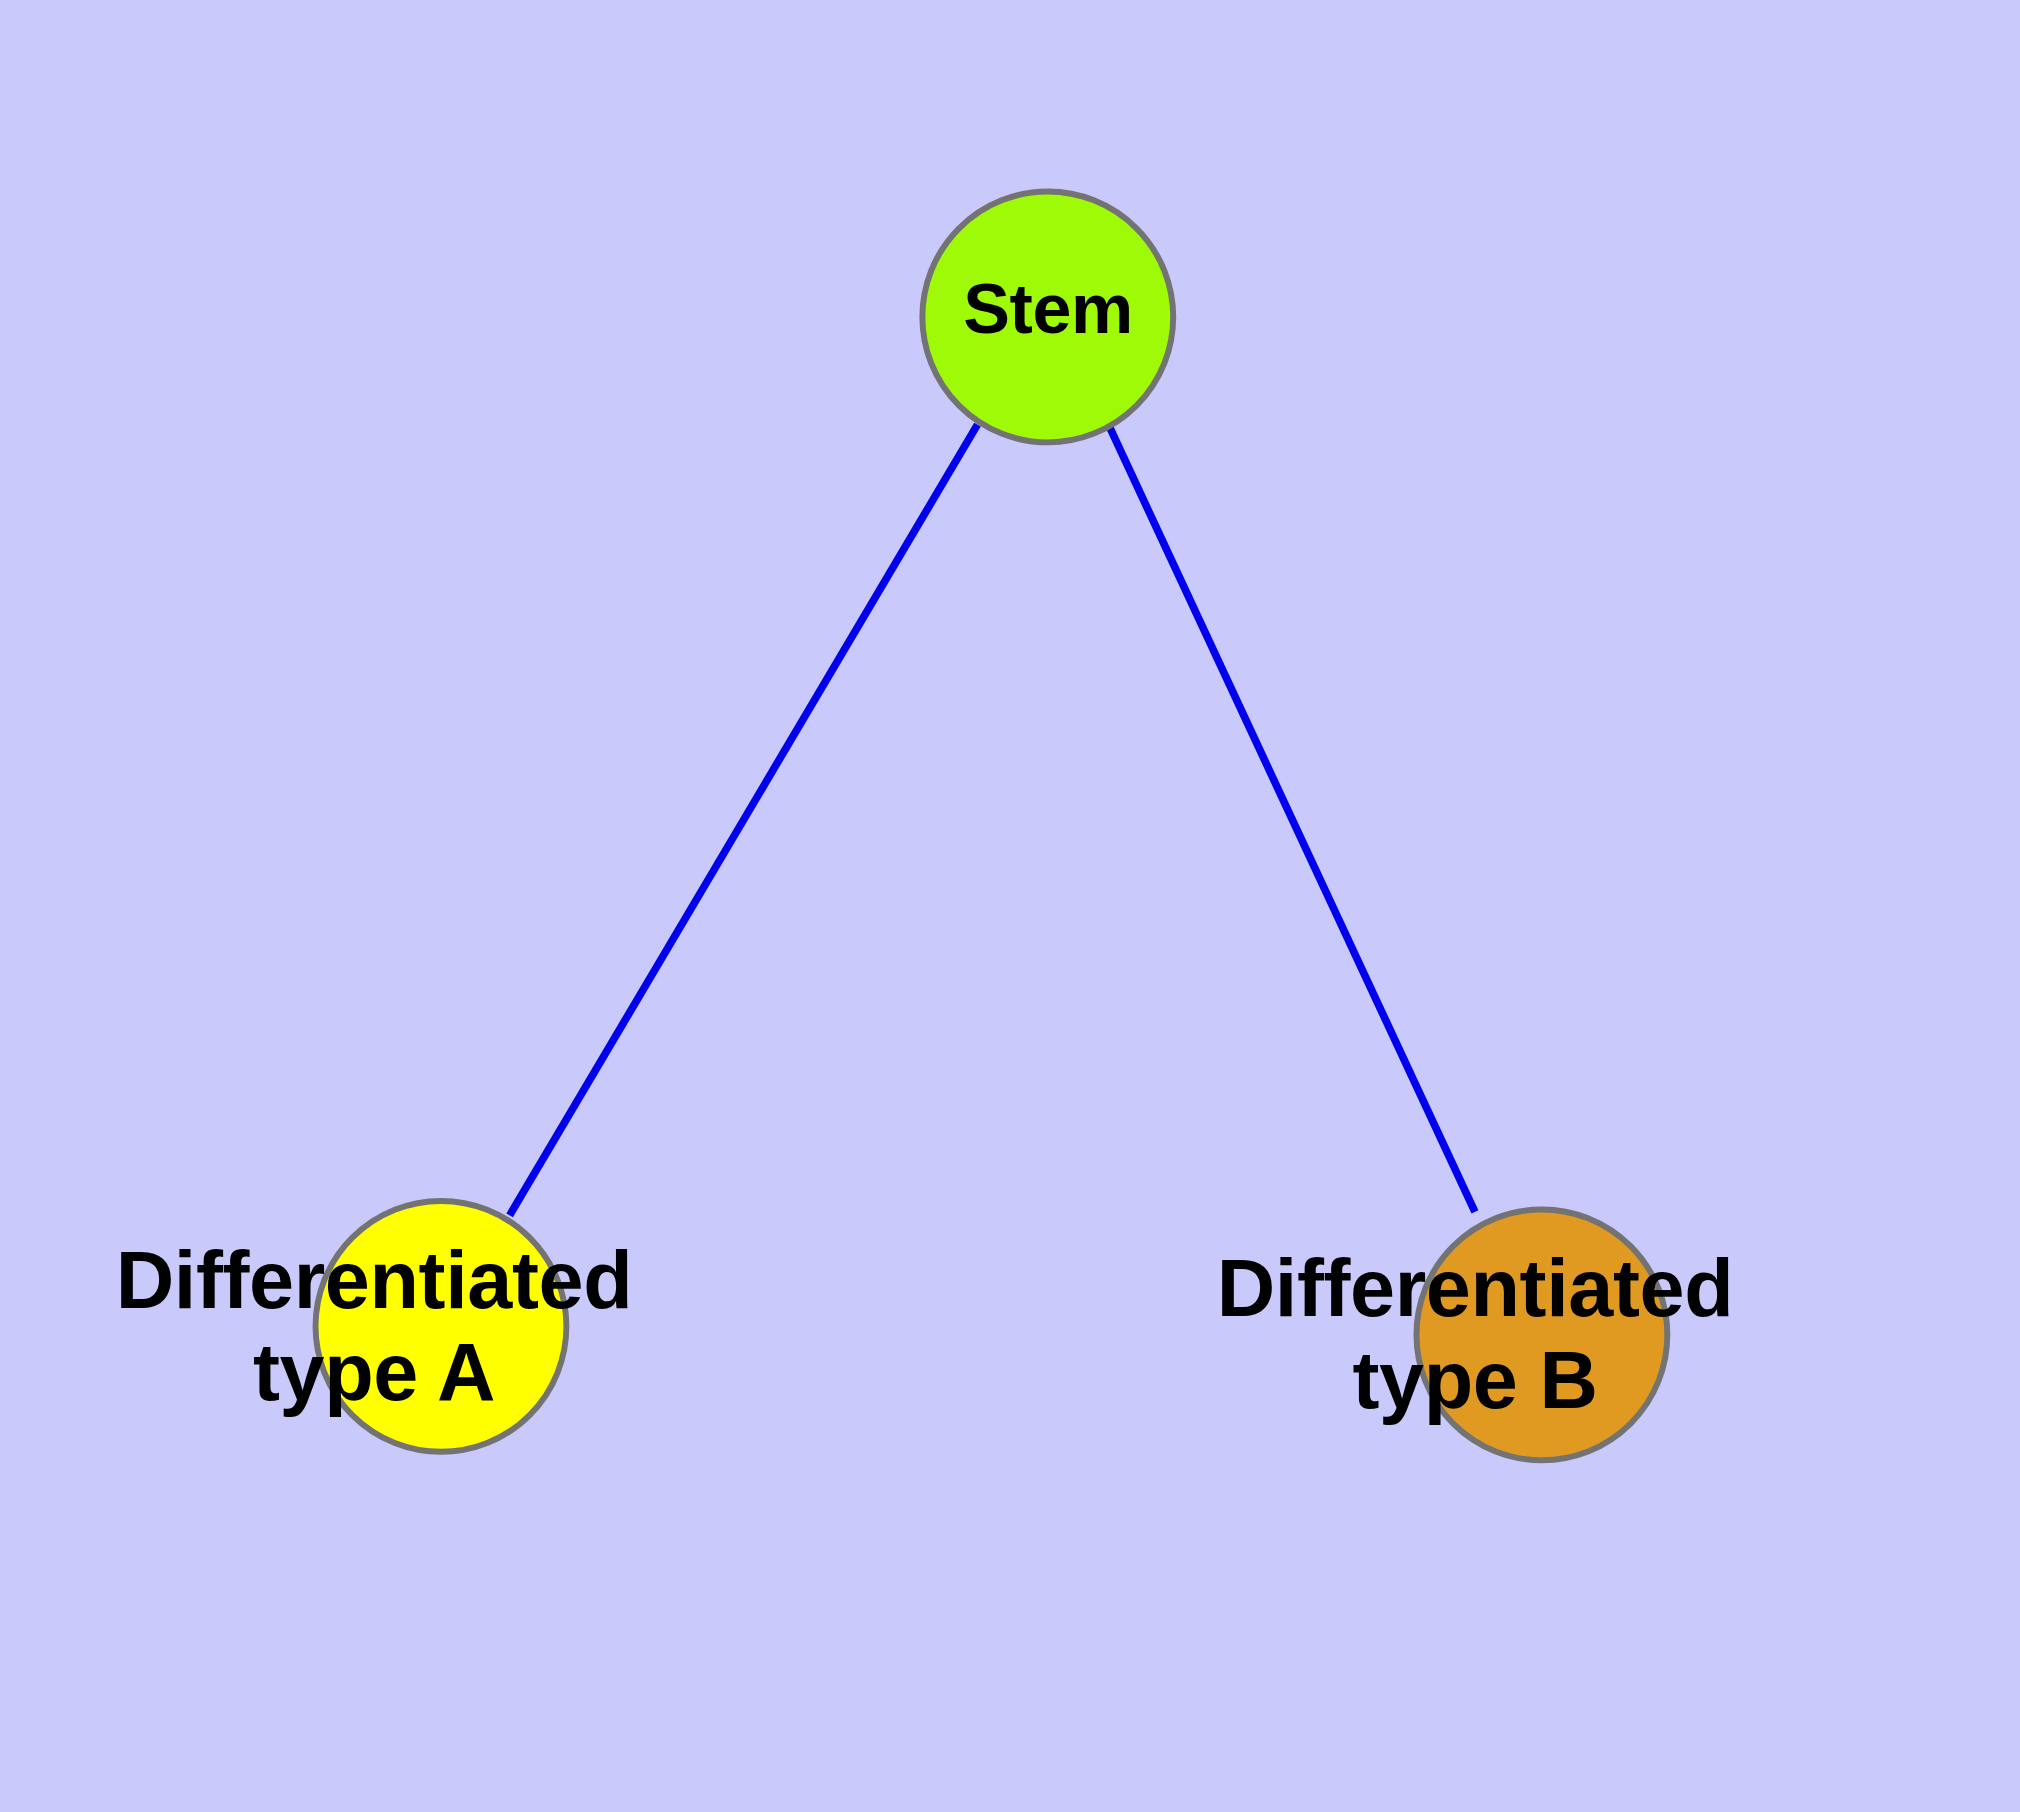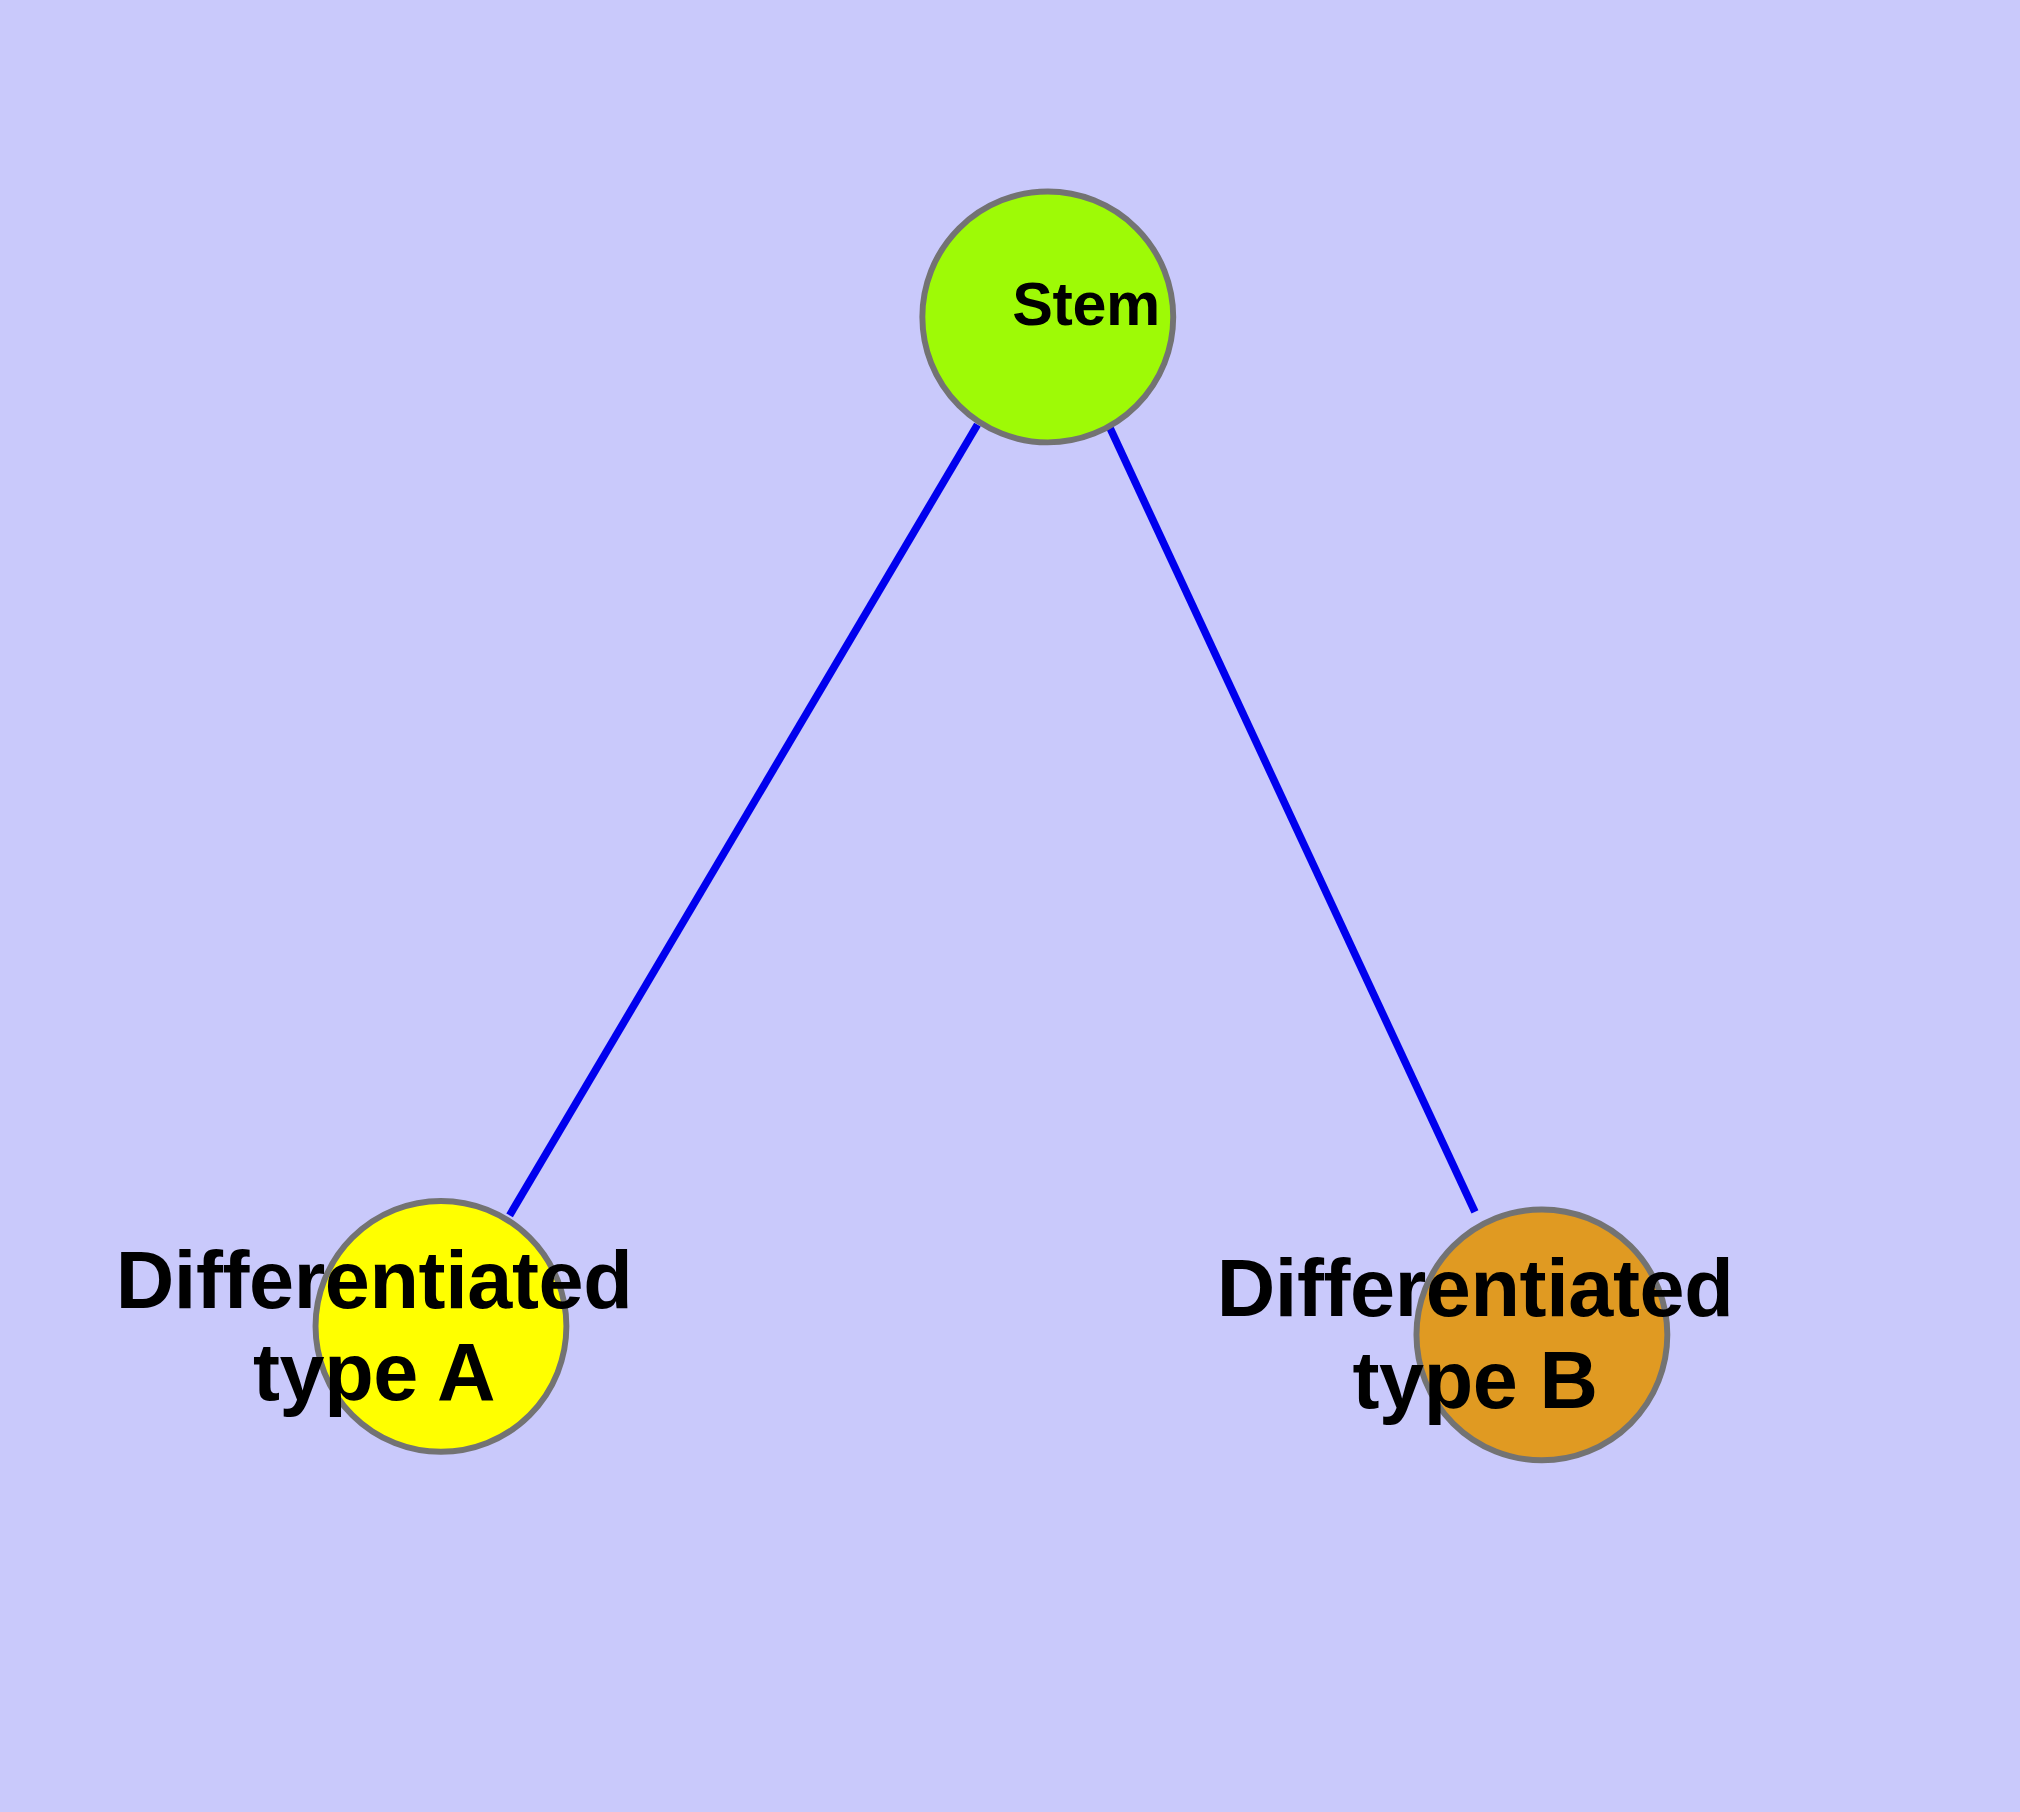--- a/index.html
+++ b/index.html
@@ -31,22 +31,22 @@
     position: absolute;
     font-weight: bold;
     color: #000000;
     text-align: center;
     line-height: 1.14;
     white-space: pre;
     letter-spacing: -0.4px;
     pointer-events: none;
   }
   #label-stem {
-    font-size: 61px;
-    left: 747px;
+    font-size: 70px;
+    left: 709px;
     top: 270px;
     width: 678px;
   }
   #label-type-a {
     font-size: 81px;
     left: 35px;
     top: 1234px;
     width: 678px;
   }
   #label-type-b {

